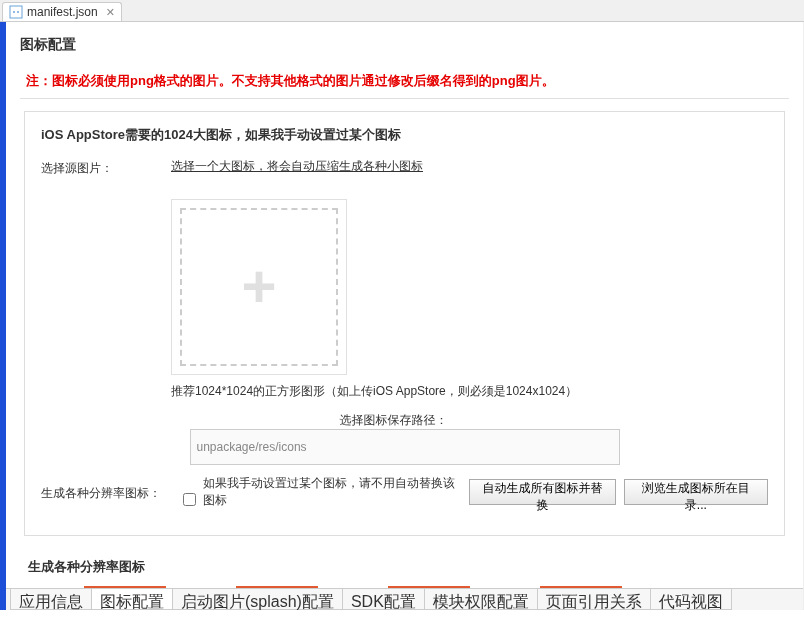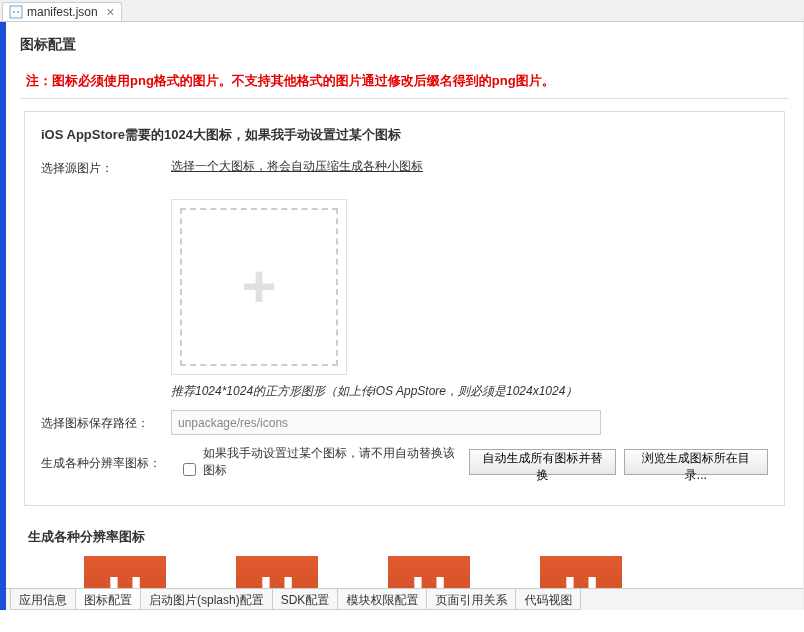--- a/index.html
+++ b/index.html
@@ -98,25 +98,24 @@
     justify-content: center;
   }
   .plus {
     font-size: 60px;
     font-weight: bold;
     color: #e0e0e0;
     line-height: 1;
   }
   .recommend {
     margin-top: 8px;
-    font-style: italic;
   }
   .path-input {
     width: 430px;
-    height: 25px;
+    height: 36px;
     border: 1px solid #ccc;
     background: #fafafa;
     padding: 2px 6px;
     color: #888;
     font-family: inherit;
     font-size: 12px;
   }
   .gen-row {
     display: flex;
     align-items: center;
@@ -170,21 +169,21 @@
     background: #f5f5f5;
     height: 22px;
     align-items: stretch;
     padding-left: 4px;
   }
   .btab {
     border: 1px solid #ccc;
     border-top: none;
     background: #f7f7f7;
     padding: 3px 8px;
-    font-size: 12px;
+    font-size: 16px;
     cursor: pointer;
     margin-right: -1px;
   }
   .btab.active {
     background: #fff;
     font-weight: normal;
   }
 </style>
 </head>
 <body>
@@ -218,21 +217,21 @@
         <div class="hint-text">选择一个大图标，将会自动压缩生成各种小图标</div>
         <div class="drop-frame">
           <div class="drop-inner">
             <span class="plus">+</span>
           </div>
         </div>
         <div class="recommend">推荐1024*1024的正方形图形（如上传iOS AppStore，则必须是1024x1024）</div>
       </div>
     </div>
 
-    <div class="row" style="align-items:center;">
+    <div class="row" style="align-items:center;flex-direction:column;">
       <div class="row-label">选择图标保存路径：</div>
       <div class="row-body">
         <input class="path-input" type="text" readonly="" value="unpackage/res/icons" style="">
       </div>
     </div>
 
     <div class="row gen-row" style="align-items:center;">
       <div class="row-label">生成各种分辨率图标：</div>
       <label class="checkbox-label">
         <input type="checkbox" style="">

